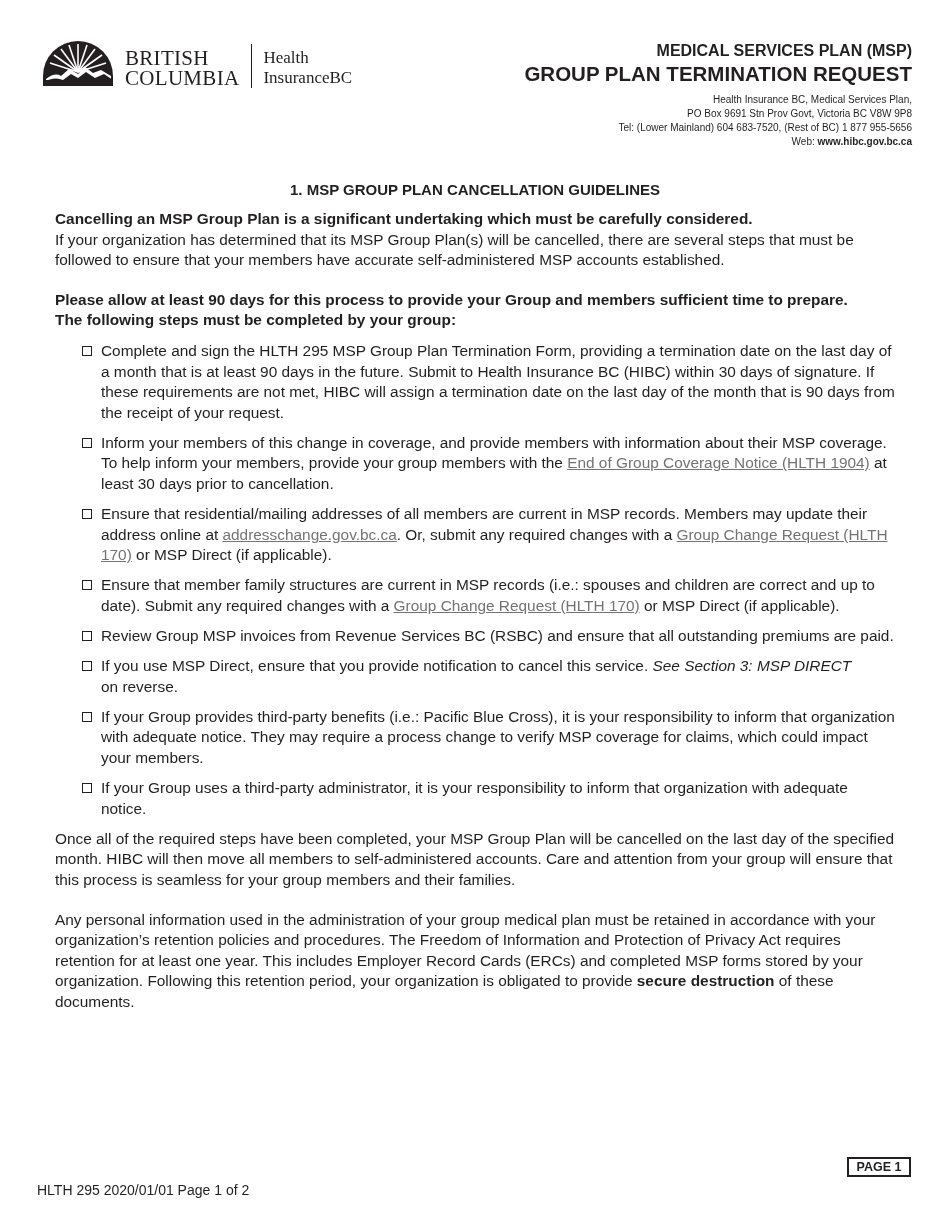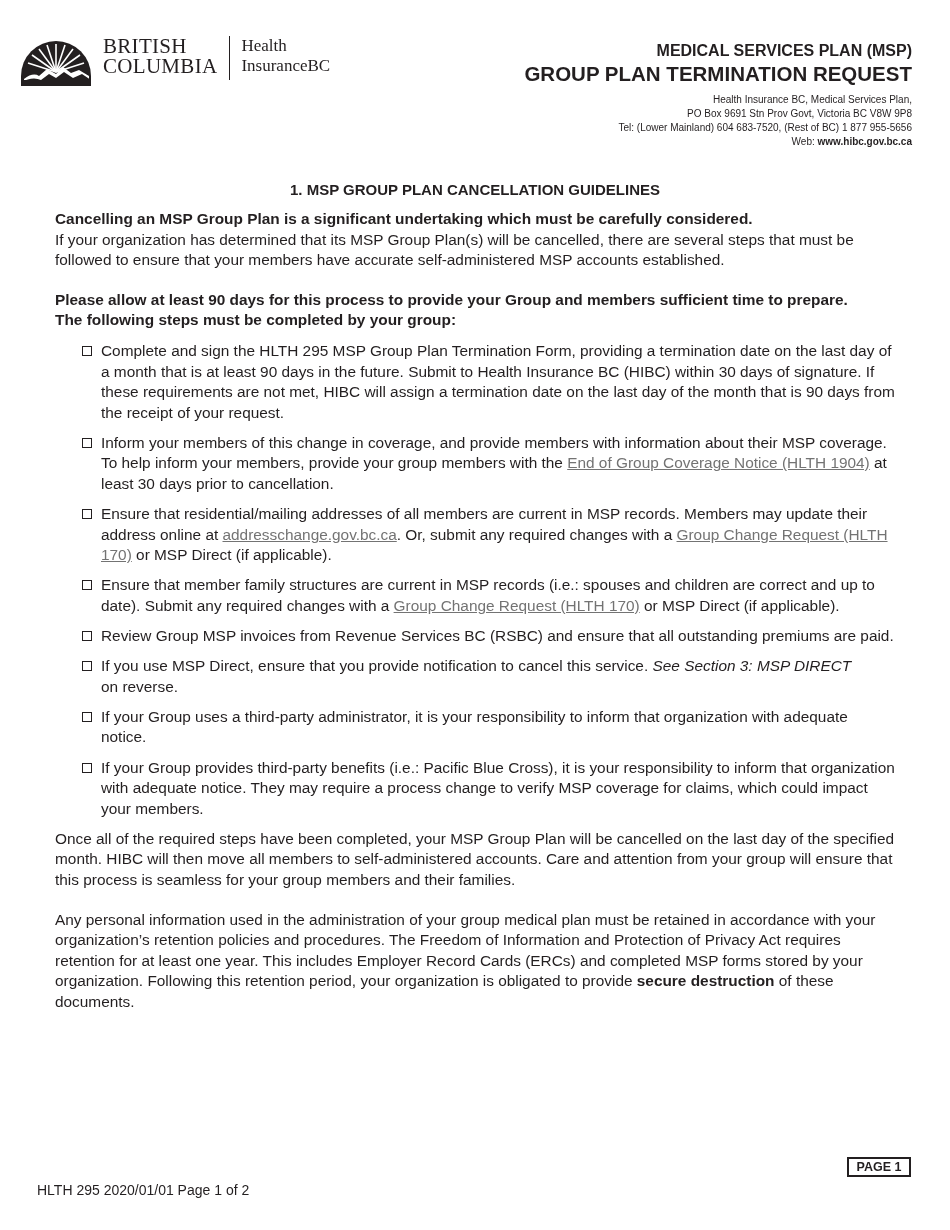--- a/index.html
+++ b/index.html
@@ -1,18 +1,18 @@
 <!DOCTYPE html>
 <html><head>
 <meta charset="utf-8">
 <style>
   html, body { margin:0; padding:0; background:#fff; }
   body { width:950px; height:1230px; position:relative; overflow:hidden;
          font-family:"Liberation Sans", sans-serif; color:#231f20; }
-  .logo { position:absolute; left:19px; top:36px; height:52px; display:flex; align-items:flex-start; }
+  .logo { position:absolute; left:41px; top:36px; height:52px; display:flex; align-items:flex-end; }
   .logo svg { display:block; }
   .logo-bc { font-family:"Liberation Serif", serif; font-size:21px; line-height:20px; margin-left:10px; letter-spacing:0.3px; color:#231f20; }
   .logo-divider { width:1px; height:44px; background:#231f20; margin:0 11px 0 12px; }
   .logo-hibc { font-family:"Liberation Serif", serif; font-size:17px; line-height:20px; color:#231f20; }
   .hdr-right { position:absolute; right:38px; top:42px; text-align:right; }
   .hdr-sub { font-weight:bold; font-size:16px; line-height:18px; }
   .hdr-title { font-weight:bold; font-size:20.5px; line-height:26px; margin-top:1px; }
   .hdr-addr { font-size:10px; line-height:14px; margin-top:6px; }
   .hdr-addr b { font-weight:bold; }
   .content { position:absolute; left:55px; top:180px; width:840px; }
@@ -99,25 +99,25 @@
     <li class="li">
       <span class="box"></span>
       <span>Review Group MSP invoices from Revenue Services BC (RSBC) and ensure that all outstanding premiums are paid.</span>
     </li>
     <li class="li">
       <span class="box"></span>
       <span>If you use MSP Direct, ensure that you provide notification to cancel this service. </span><i>See Section 3: MSP DIRECT</i><br><span> on reverse.</span>
     </li>
     <li class="li">
       <span class="box"></span>
-      <span>If your Group uses a third-party administrator, it is your responsibility to inform that organization with adequate notice.</span>
+      <span>If your Group provides third-party benefits (i.e.: Pacific Blue Cross), it is your responsibility to inform that organization with adequate notice. They may require a process change to verify MSP coverage for claims, which could impact your members.</span>
     </li>
     <li class="li">
       <span class="box"></span>
-      <span>If your Group provides third-party benefits (i.e.: Pacific Blue Cross), it is your responsibility to inform that organization with adequate notice. They may require a process change to verify MSP coverage for claims, which could impact your members.</span>
+      <span>If your Group uses a third-party administrator, it is your responsibility to inform that organization with adequate notice.</span>
     </li>
   </ul>
 
   <p class="p" style="margin-top:2px">Once all of the required steps have been completed, your MSP Group Plan will be cancelled on the last day of the specified month. HIBC will then move all members to self-administered accounts. Care and attention from your group will ensure that this process is seamless for your group members and their families.</p>
   <div class="gap"></div>
   <p class="p">
     <span>Any personal information used in the administration of your group medical plan must be retained in accordance with your organization’s retention policies and procedures. The Freedom of Information and Protection of Privacy Act requires retention for at least one year. This includes Employer Record Cards (ERCs) and completed MSP forms stored by your organization. Following this retention period, your organization is obligated to provide </span><b>secure destruction</b><span> of these documents.</span>
   </p>
 </div>
 

